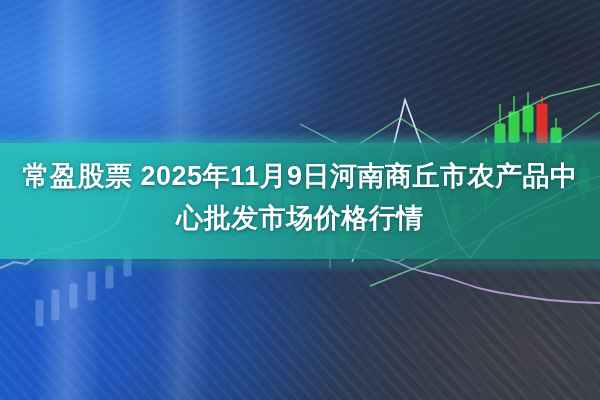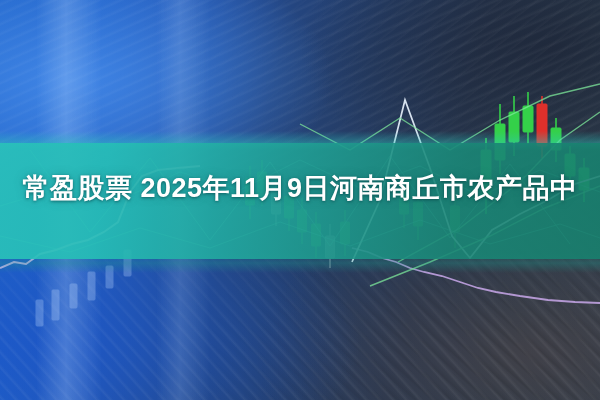--- a/index.html
+++ b/index.html
@@ -107,21 +107,21 @@
       rgba(45,200,190,0) 0%,
       rgba(45,200,190,.45) 9%,
       rgba(45,195,185,0) 14%,
       rgba(45,195,185,0) 86%,
       rgba(30,150,140,.35) 93%,
       rgba(30,150,140,0) 100%);
   }
 
   
   .title-wrap{
-    position:absolute;left:0;right:0;top:130px;height:116px;
+    position:absolute;left:0;right:0;top:139px;height:116px;
     display:flex;flex-direction:column;align-items:center;justify-content:center;
     gap:2px;
   }
   .title-line{
     color:#ffffff;
     font-size:27px;
     font-weight:bold;
     letter-spacing:.5px;
     line-height:40px;
     white-space:nowrap;
@@ -248,15 +248,16 @@
         <polyline points="30,150 90,232 150,158 210,240 270,162 330,246 390,156 450,238 510,164 570,244"></polyline>
       </g>
     </g>
   </svg>
 
   <div class="band-soft"></div>
   <div class="band"></div>
 
   <div class="title-wrap">
     <div class="title-line">常盈股票 2025年11月9日河南商丘市农产品中</div>
+    <div class="title-line">心批发市场价格行情</div>
   </div>
 
 </div>
 
 </body></html>

